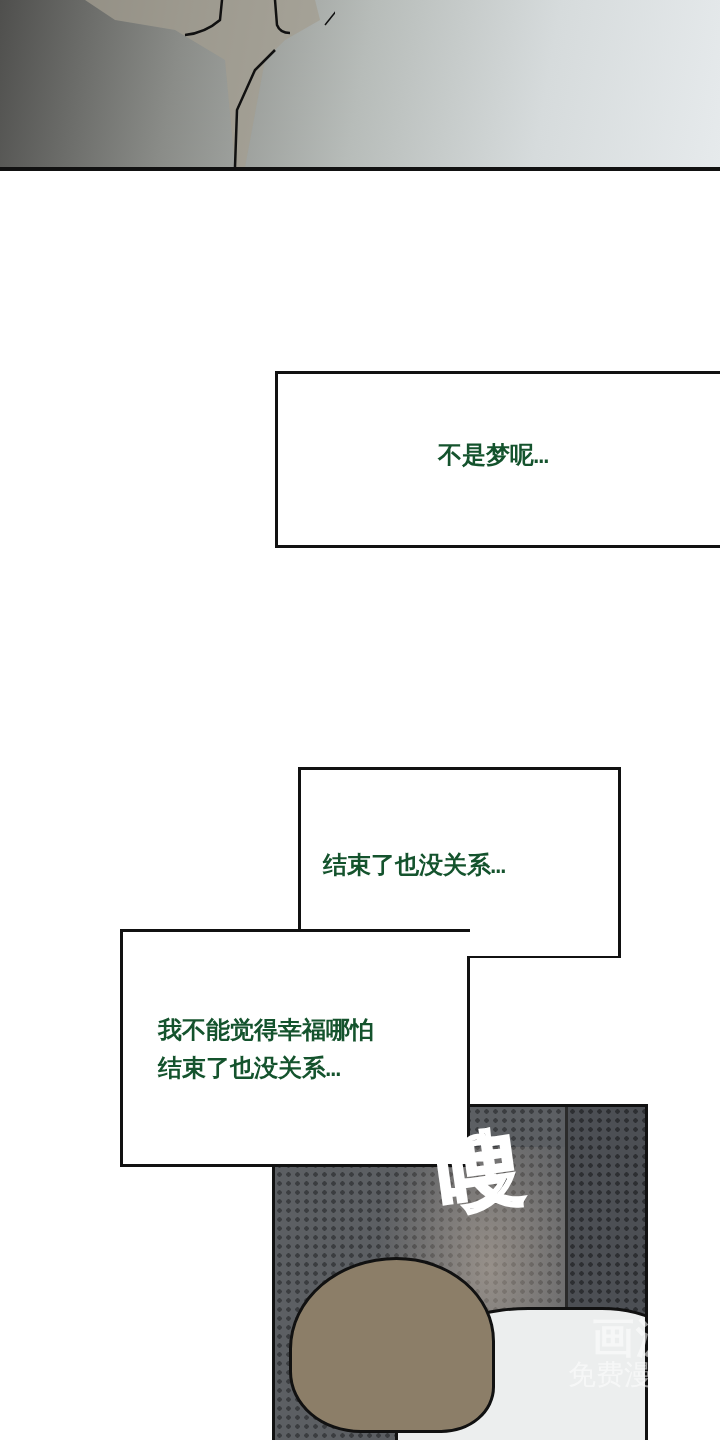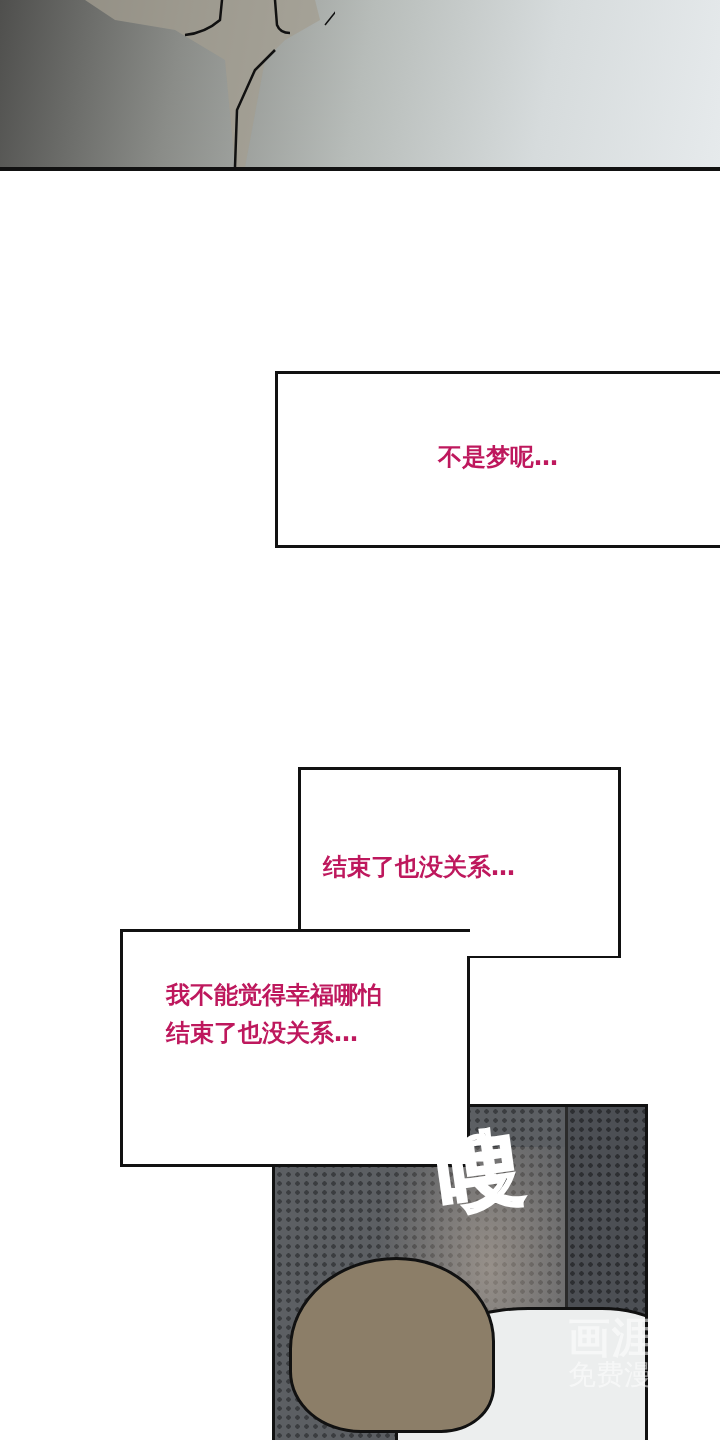--- a/index.html
+++ b/index.html
@@ -3,38 +3,38 @@
 <meta charset="utf-8">
 <style>
   html, body { margin:0; padding:0; }
   body { width:720px; height:1440px; background:#ffffff; position:relative; overflow:hidden;
          font-family:"DejaVu Sans", "Liberation Sans", sans-serif; }
   .panel-top { position:absolute; left:0; top:0; width:720px; height:167px;
     background: linear-gradient(100deg, #4f4f4d 0%, #8a8c88 25%, #b7bcb9 50%, #d6dbdc 75%, #e6eaec 100%);
     border-bottom:4px solid #111; overflow:hidden; }
   .panel-top .shape { position:absolute; left:85px; top:0; width:250px; height:167px; }
   .box { position:absolute; background:#fff; border:3px solid #111; box-sizing:border-box; }
-  .caption { position:absolute; font-size:24px; font-weight:bold; color:#be185d; white-space:pre-line; line-height:38px; }
+  .caption { position:absolute; font-size:24px; font-weight:bold; color:#14532d; white-space:pre-line; line-height:38px;font-family:Liberation Mono, monospace; }
   .panel-bottom { position:absolute; left:272px; top:1104px; width:376px; height:340px;
     border:3px solid #111; border-bottom:none; box-sizing:border-box; overflow:hidden;
     background-color:#5c5f63;
     background-image: radial-gradient(circle, #3b3d40 2px, transparent 2.5px);
     background-size:9px 9px; }
   .panel-bottom .wall { position:absolute; left:290px; top:0; width:86px; height:340px;
     background-color:#4c4f54; background-image: radial-gradient(circle, #2d2f32 2px, transparent 2.5px);
     background-size:9px 9px; border-left:3px solid #2b2b2b; }
   .panel-bottom .light { position:absolute; left:100px; top:40px; width:190px; height:300px;
     background: radial-gradient(ellipse at 60% 40%, rgba(200,185,170,0.55), transparent 70%); }
   .panel-bottom .hair { position:absolute; left:14px; top:150px; width:200px; height:170px;
     background:#8c7e68; border:3px solid #111; border-radius:60% 55% 30% 40%; }
   .panel-bottom .back { position:absolute; left:120px; top:200px; width:290px; height:180px;
     background:#eceeee; border:3px solid #111; border-radius:45% 30% 0 0; }
   .sfx { position:absolute; left:438px; top:1130px; font-size:84px; font-weight:bold; color:#111;
     -webkit-text-stroke:3px #fff; transform:rotate(-8deg); line-height:1; }
-  .watermark { position:absolute; left:568px; top:1315px; color:rgba(255,255,255,0.55); text-align:left; }
+  .watermark { position:absolute; left:568px; top:1315px; color:rgba(255,255,255,0.55); text-align:right; }
   .watermark .wm-big { font-size:42px; font-weight:bold; letter-spacing:2px; line-height:46px; }
   .watermark .wm-small { font-size:28px; line-height:28px; }
 </style>
 </head>
 <body>
 
 <div class="panel-top">
   <svg class="shape" viewBox="0 0 250 167">
     <path d="M0 0 L230 0 L235 20 L200 40 L180 60 L160 167 L150 167 L140 60 L90 30 L30 20 Z" fill="#a39d90" opacity="0.75"></path>
     <path d="M150 167 L152 110 L170 70 L190 50" stroke="#111" stroke-width="2.5" fill="none"></path>
@@ -52,21 +52,21 @@
   <div class="wall"></div>
   <div class="back"></div>
   <div class="hair"></div>
 </div>
 
 <div class="box" style="left:298px; top:767px; width:323px; height:191px;"></div>
 <div class="caption" style="left:323px; top:848px;">结束了也没关系…</div>
 
 <div class="box" style="left:120px; top:929px; width:350px; height:238px;"></div>
 <div style="position:absolute; left:301px; top:932px; width:317px; height:24px; background:#fff;"></div>
-<div class="caption" style="left:158px; top:976px;margin-left:8px;">我不能觉得幸福哪怕
+<div class="caption" style="left:158px; top:1013px;">我不能觉得幸福哪怕
 结束了也没关系…</div>
 
 <div class="sfx">嗖</div>
 
 <div class="watermark">
   <div class="wm-big">画涯</div>
   <div class="wm-small">免费漫画</div>
 </div>
 
 </body></html>

